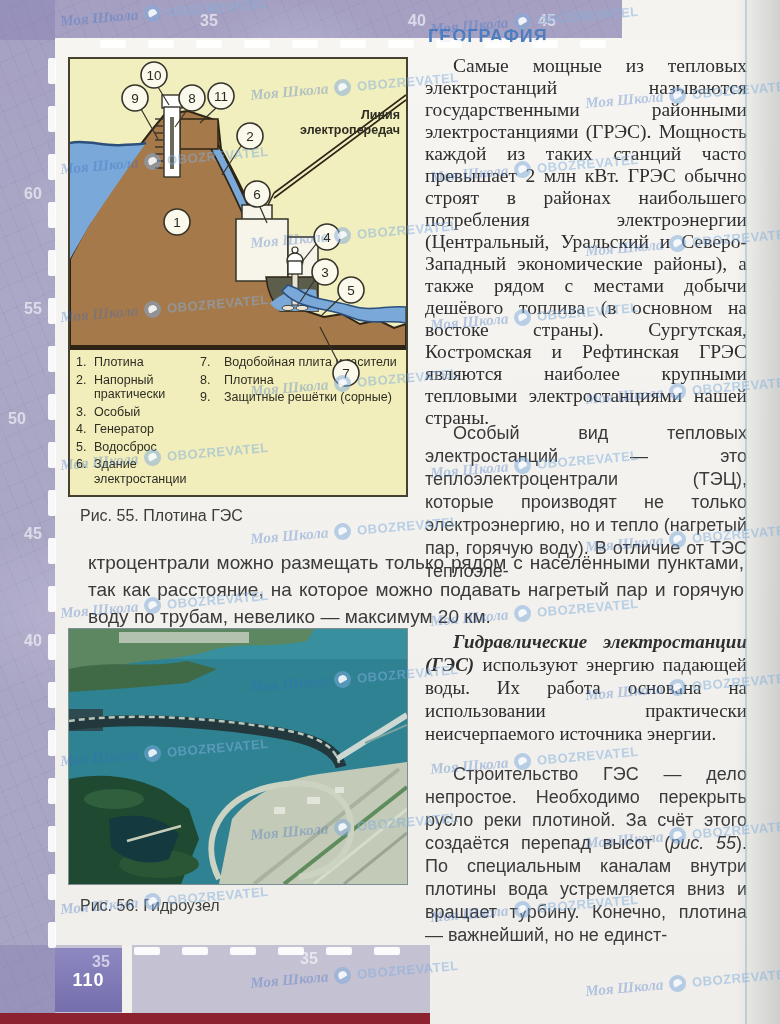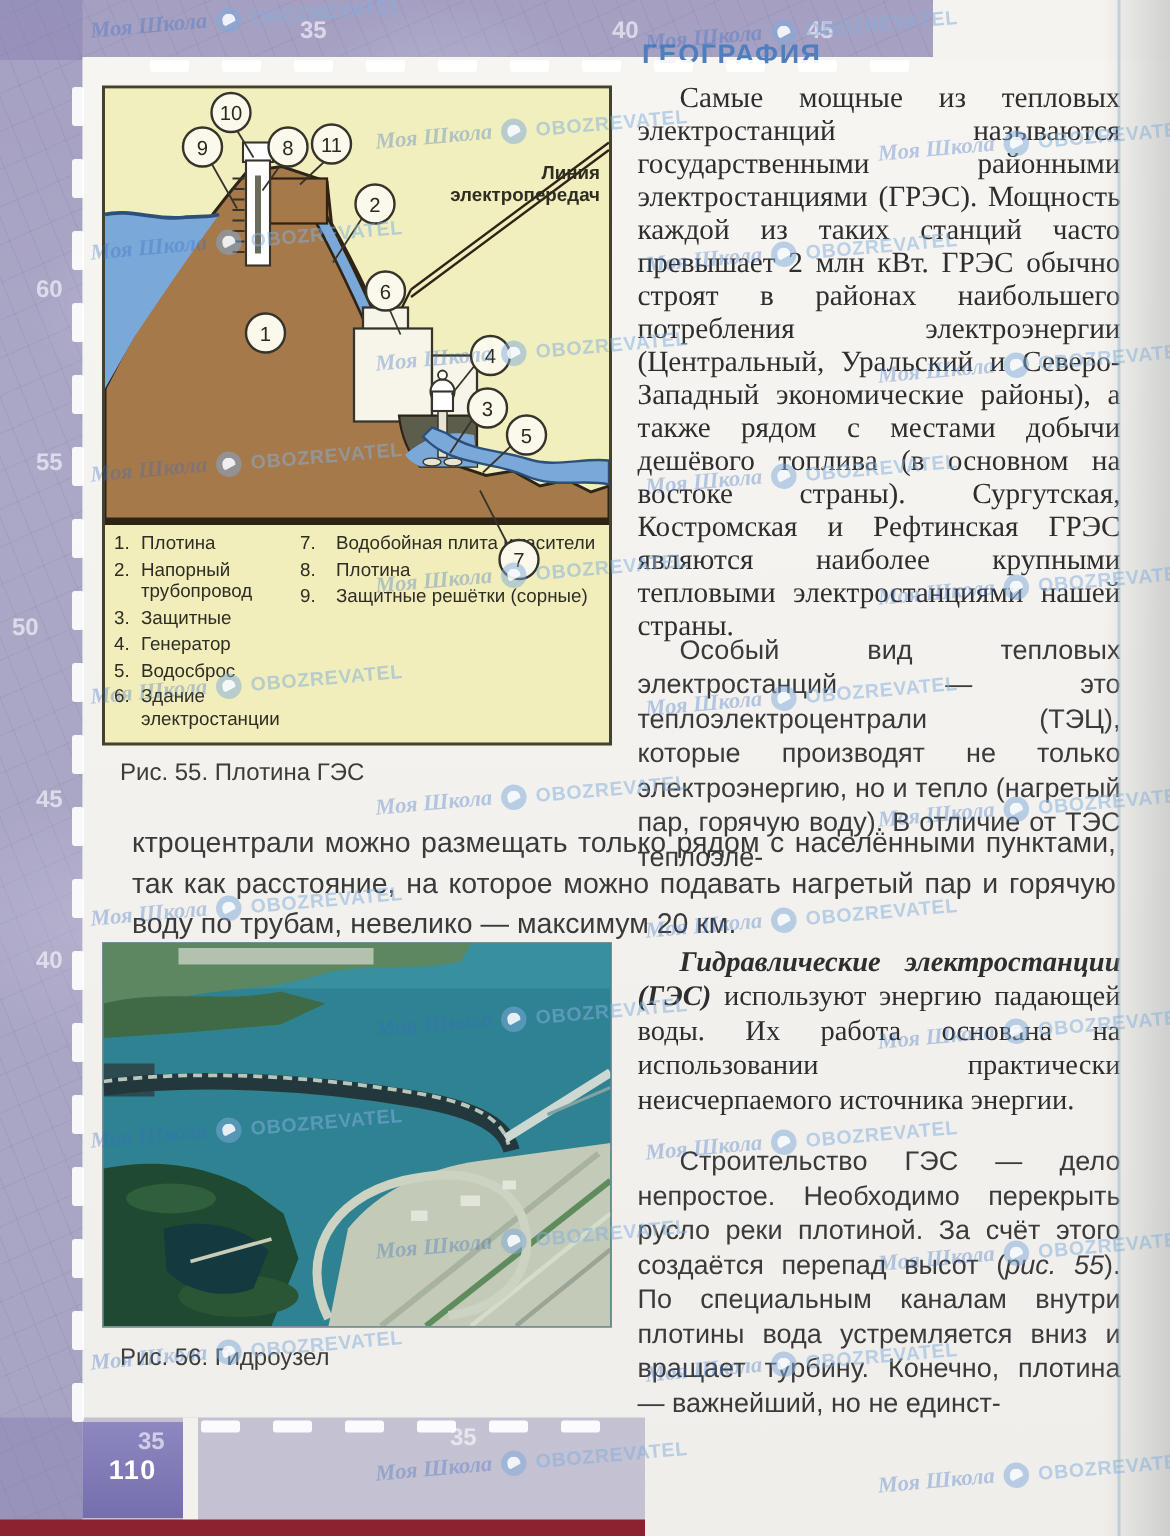--- a/index.html
+++ b/index.html
@@ -199,25 +199,25 @@
     </svg>
 
     <div class="legend">
       <div class="colL">
         <div class="li">
             <span class="ln">1.</span>
             <span>Плотина</span>
           </div>
         <div class="li">
             <span class="ln">2.</span>
-            <span>Напорный трубопровод</span>
+            <span>Напорный практически</span>
           </div>
         <div class="li">
             <span class="ln">3.</span>
-            <span>Защитные</span>
+            <span>Особый</span>
           </div>
         <div class="li">
             <span class="ln">4.</span>
             <span>Генератор</span>
           </div>
         <div class="li">
             <span class="ln">5.</span>
             <span>Водосброс</span>
           </div>
         <div class="li">

